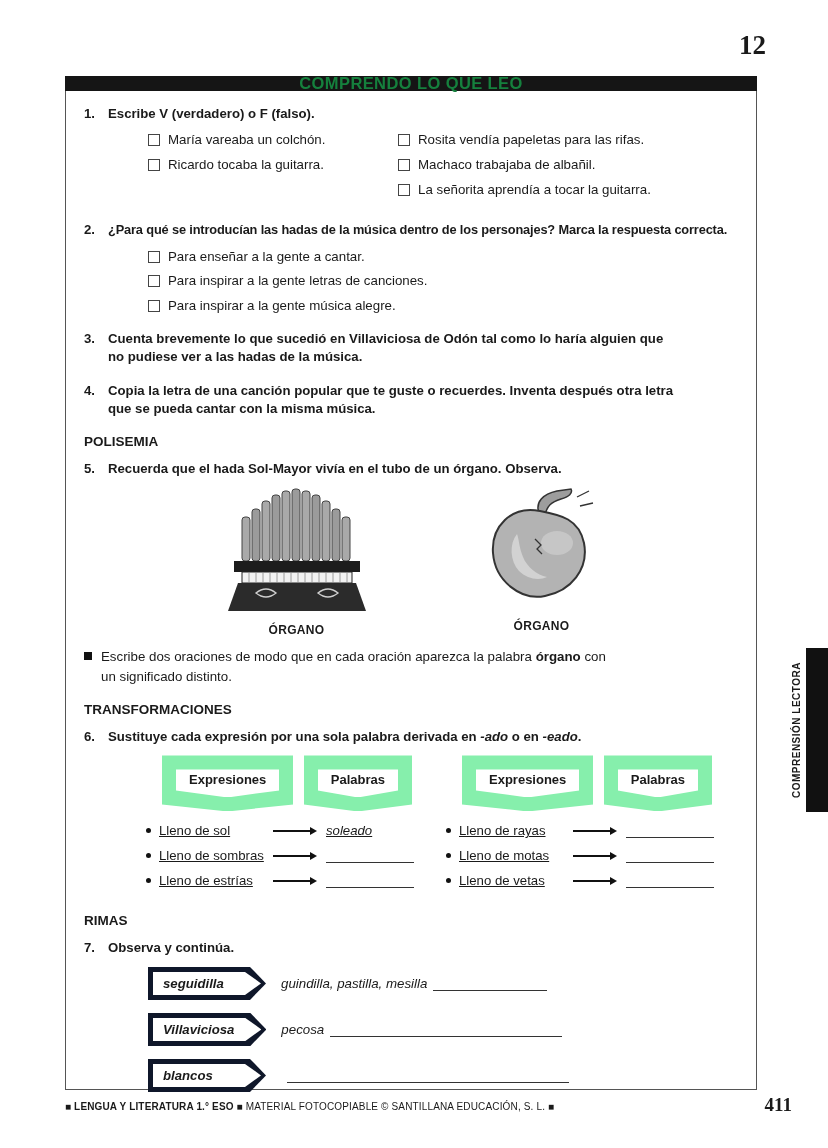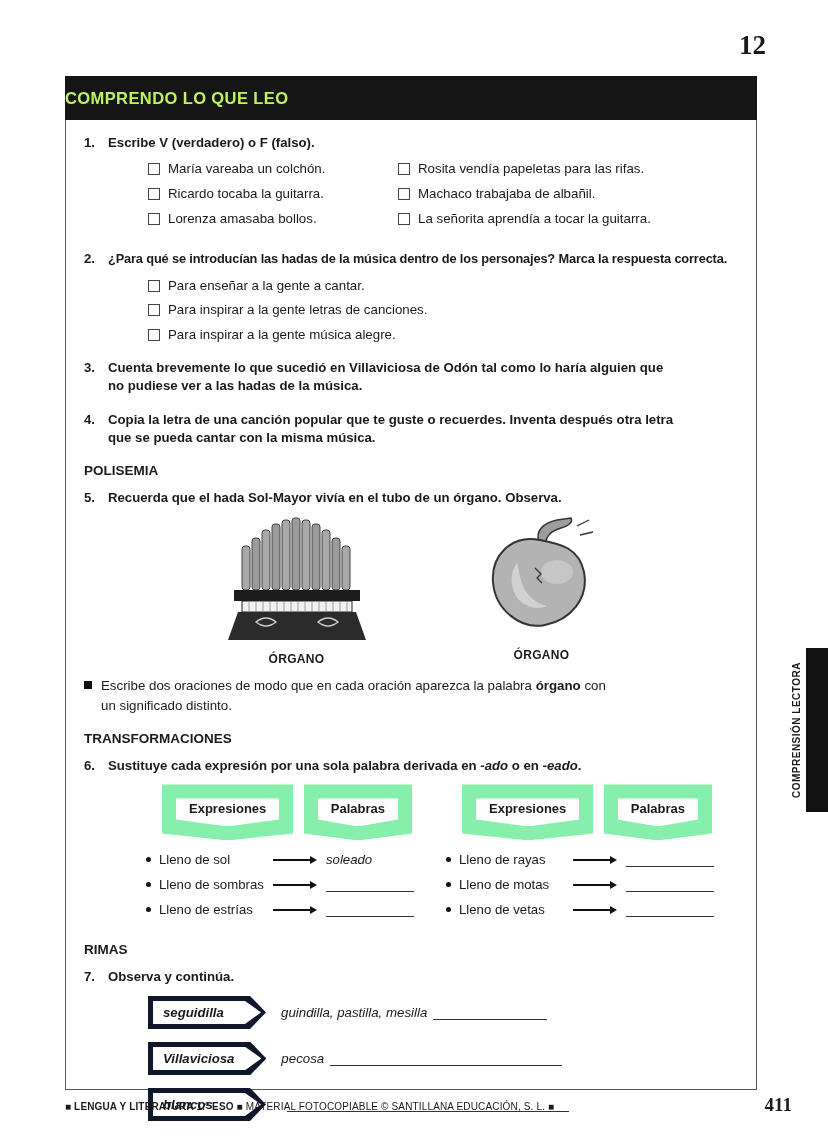--- a/index.html
+++ b/index.html
@@ -2,21 +2,21 @@
 <html><head>
 <meta charset="utf-8">
 <style>
   * { margin:0; padding:0; box-sizing:border-box; }
   html,body { width:828px; height:1148px; background:#fff; }
   body { font-family:"Liberation Sans", sans-serif; color:#1a1a1a; position:relative; overflow:hidden; }
 
   .chapter-num { position:absolute; top:30px; right:62px; font-family:"Liberation Serif", serif; font-weight:bold; font-size:27px; }
 
   .frame { position:absolute; left:65px; top:76px; width:692px; height:1014px; border:1px solid #555; }
-  .title-bar { background:#151515; color:#bef264; height:44px; margin:-1px -1px 0 -1px; display:flex; align-items:center; font-weight:bold; font-size:16.5px; letter-spacing:.4px; }
+  .title-bar { background:#151515; color:#15803d; height:15px; margin:-1px -1px 0 -1px; display:flex; align-items:center; justify-content:center; font-weight:bold; font-size:16.5px; letter-spacing:.4px; }
   .content { padding:14px 12px 0 18px; }
 
   .exercise { margin-bottom:15px; }
   .ex-head { display:flex; font-weight:bold; font-size:13.2px; line-height:1.4; margin-bottom:9px; }
   .ex-num { width:24px; flex:none; }
   .ex-prompt { flex:1; }
   .nowrap .ex-prompt { white-space:nowrap; font-size:12.8px; letter-spacing:-.15px; }
   .w560 { max-width:560px; }
   .w580 { max-width:580px; }
 
@@ -40,21 +40,21 @@
 
   .bullet-row { display:flex; margin-top:8px; font-size:13.3px; line-height:1.5; }
   .sq { width:8px; height:8px; background:#111; flex:none; margin:5px 9px 0 0; }
   .bullet-text { max-width:520px; }
 
   .transform-grid { display:flex; margin-left:62px; gap:32px; }
   .t-half { width:268px; flex:none; }
   .banners { display:flex; justify-content:space-between; padding-left:16px; padding-right:2px; margin-bottom:12px; }
   .banner { background:#86efac; clip-path:polygon(0 0,100% 0,100% calc(100% - 7px),50% 100%,0 calc(100% - 7px)); padding:14px; width:fit-content; }
   .banner-in { background:#fff; clip-path:polygon(0 0,100% 0,100% calc(100% - 7px),50% 100%,0 calc(100% - 7px)); padding:3px 13px 10px; font-weight:bold; font-size:13px; text-align:center; }
-  .t-row { display:flex; align-items:center; margin-bottom:10px; font-size:13.2px; }
+  .t-row { display:flex; align-items:center; margin-bottom:10px; font-size:13.2px;text-decoration:underline; }
   .dot { width:5px; height:5px; border-radius:50%; background:#111; flex:none; margin-right:8px; }
   .t-label { width:114px; flex:none; }
   .t-arrow { flex:1; display:flex; align-items:center; margin-right:9px; }
   .t-arrow .shaft { flex:1; height:1.3px; background:#111; }
   .t-arrow .head { width:0; height:0; border-left:7px solid #111; border-top:4px solid transparent; border-bottom:4px solid transparent; }
   .t-answer { width:88px; flex:none; display:flex; align-items:flex-end; }
   .t-ans-text { font-style:italic; }
   .blank { display:inline-block; width:100%; border-bottom:1.2px solid #333; height:15px; }
 
   .rhyme-row { display:flex; align-items:center; margin:0 0 13px 64px; }
@@ -93,24 +93,20 @@
         </div>
         <div class="cb-cols">
           <div class="cb-col col1">
             <div class="cb-row">
               <span class="cb"></span>
               <span>María vareaba un colchón.</span>
             </div>
             <div class="cb-row">
               <span class="cb"></span>
               <span>Ricardo tocaba la guitarra.</span>
-            </div>
-            <div class="cb-row">
-              <span class="cb"></span>
-              <span>Lorenza amasaba bollos.</span>
             </div>
           </div>
           <div class="cb-col">
             <div class="cb-row">
               <span class="cb"></span>
               <span>Rosita vendía papeletas para las rifas.</span>
             </div>
             <div class="cb-row">
               <span class="cb"></span>
               <span>Machaco trabajaba de albañil.</span>

